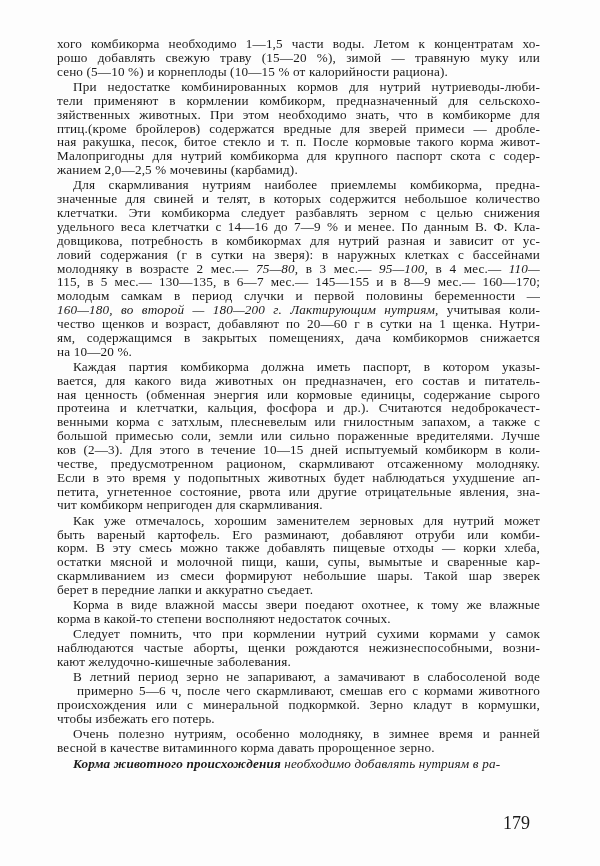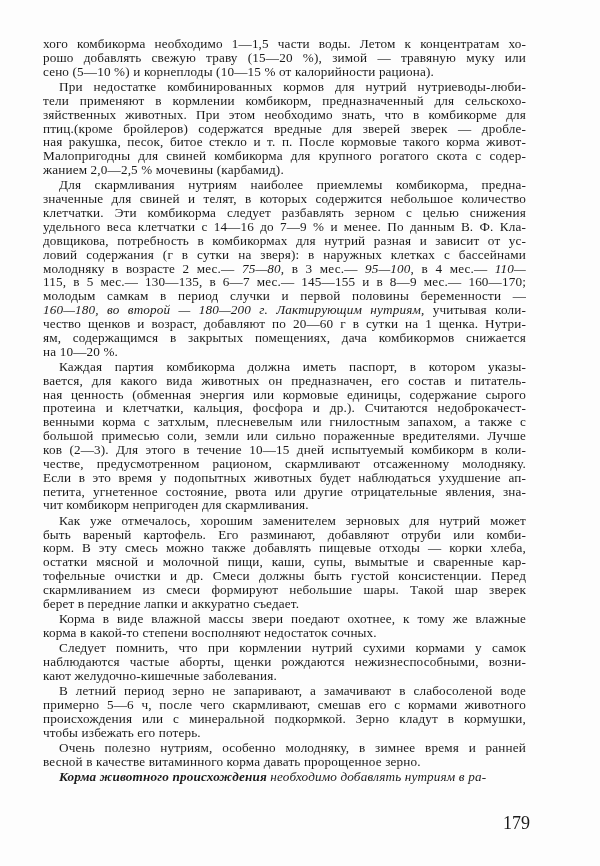--- a/index.html
+++ b/index.html
@@ -1,21 +1,21 @@
 <!DOCTYPE html>
 <html><head>
 <meta charset="utf-8">
 <style>
   html, body { margin: 0; padding: 0; }
   body {
     width: 600px; height: 866px; background: #fdfdfd; position: relative; overflow: hidden;
     font-family: "Liberation Serif", "DejaVu Serif", serif; color: #1a1a1a;
   }
   .page-text {
-    position: absolute; left: 43px; top: 37px; width: 483px;
+    position: absolute; left: 57px; top: 37px; width: 483px;
     font-size: 13.2px; line-height: 13.85px; text-align: justify;
     letter-spacing: 0.15px;
   }
   .para { margin: 0 0 1.5px 0; text-indent: 0; }
   .para.indent { text-indent: 16px; }
   .line { display: block; text-align: justify; text-align-last: justify; white-space: nowrap; }
   .line.last { text-align-last: left; }
   .it { font-style: italic; }
   .bi { font-style: italic; font-weight: bold; }
   .page-number {
@@ -28,23 +28,23 @@
 <div class="page-text" id="page-body">
     <div class="para">
       <span class="line" style="text-indent: 0px;"><span>хого комбикорма необходимо 1—1,5 части воды. Летом к концентратам хо-</span></span>
       <span class="line" style="text-indent: 0px;"><span>рошо добавлять свежую траву (15—20 %), зимой — травяную муку или</span></span>
       <span class="line last" style="text-indent: 0px;"><span>сено (5—10 %) и корнеплоды (10—15 % от калорийности рациона).</span></span>
     </div>
     <div class="para indent">
       <span class="line" style="text-indent: 16px;"><span>При недостатке комбинированных кормов для нутрий нутриеводы-люби-</span></span>
       <span class="line" style="text-indent: 0px;"><span>тели применяют в кормлении комбикорм, предназначенный для сельскохо-</span></span>
       <span class="line" style="text-indent: 0px; font-family: Liberation Serif, serif;"><span>зяйственных животных. При этом необходимо знать, что в комбикорме для</span></span>
-      <span class="line" style="text-indent: 0px;"><span>птиц.(кроме бройлеров) содержатся вредные для зверей зверек — дробле-</span></span>
+      <span class="line" style="text-indent: 0px;"><span>птиц.(кроме бройлеров) содержатся вредные для зверей примеси — дробле-</span></span>
       <span class="line" style="text-indent: 0px;"><span>ная ракушка, песок, битое стекло и т. п. После кормовые такого корма живот-</span></span>
-      <span class="line" style="text-indent: 0px;"><span>Малопригодны для свиней комбикорма для крупного рогатого скота с содер-</span></span>
+      <span class="line" style="text-indent: 0px;"><span>Малопригодны для нутрий комбикорма для крупного паспорт скота с содер-</span></span>
       <span class="line last" style="text-indent: 0px;"><span>жанием 2,0—2,5 % мочевины (карбамид).</span></span>
     </div>
     <div class="para indent">
       <span class="line" style="text-indent: 16px;"><span>Для скармливания нутриям наиболее приемлемы комбикорма, предна-</span></span>
       <span class="line" style="text-indent: 0px;"><span>значенные для свиней и телят, в которых содержится небольшое количество</span></span>
       <span class="line" style="text-indent: 0px;"><span>клетчатки. Эти комбикорма следует разбавлять зерном с целью снижения</span></span>
       <span class="line" style="text-indent: 0px;"><span>удельного веса клетчатки с 14—16 до 7—9 % и менее. По данным В. Ф. Кла-</span></span>
       <span class="line" style="text-indent: 0px;"><span>довщикова, потребность в комбикормах для нутрий разная и зависит от ус-</span></span>
       <span class="line" style="text-indent: 0px;"><span>ловий содержания (г в сутки на зверя): в наружных клетках с бассейнами</span></span>
       <span class="line" style="text-indent: 0px;"><span>молодняку в возрасте 2 мес.— </span><span class="it">75—80</span><span>, в 3 мес.— </span><span class="it">95—100</span><span>, в 4 мес.— </span><span class="it">110—</span></span>
@@ -66,36 +66,35 @@
       <span class="line" style="text-indent: 0px;"><span>честве, предусмотренном рационом, скармливают отсаженному молодняку.</span></span>
       <span class="line" style="text-indent: 0px;"><span>Если в это время у подопытных животных будет наблюдаться ухудшение ап-</span></span>
       <span class="line" style="text-indent: 0px;"><span>петита, угнетенное состояние, рвота или другие отрицательные явления, зна-</span></span>
       <span class="line last" style="text-indent: 0px;"><span>чит комбикорм непригоден для скармливания.</span></span>
     </div>
     <div class="para indent">
       <span class="line" style="text-indent: 16px;"><span>Как уже отмечалось, хорошим заменителем зерновых для нутрий может</span></span>
       <span class="line" style="text-indent: 0px;"><span>быть вареный картофель. Его разминают, добавляют отруби или комби-</span></span>
       <span class="line" style="text-indent: 0px;"><span>корм. В эту смесь можно также добавлять пищевые отходы — корки хлеба,</span></span>
       <span class="line" style="text-indent: 0px;"><span>остатки мясной и молочной пищи, каши, супы, вымытые и сваренные кар-</span></span>
-      <span class="line" style="text-indent: 0px;"><span>тофельные очистки и др. Смеси должны быть густой консистенции. Перед</span></span>
       <span class="line" style="text-indent: 0px;"><span>скармливанием из смеси формируют небольшие шары. Такой шар зверек</span></span>
       <span class="line last" style="text-indent: 0px;"><span>берет в передние лапки и аккуратно съедает.</span></span>
     </div>
     <div class="para indent">
       <span class="line" style="text-indent: 16px;"><span>Корма в виде влажной массы звери поедают охотнее, к тому же влажные</span></span>
       <span class="line last" style="text-indent: 0px;"><span>корма в какой-то степени восполняют недостаток сочных.</span></span>
     </div>
     <div class="para indent">
       <span class="line" style="text-indent: 16px;"><span>Следует помнить, что при кормлении нутрий сухими кормами у самок</span></span>
       <span class="line" style="text-indent: 0px;"><span>наблюдаются частые аборты, щенки рождаются нежизнеспособными, возни-</span></span>
       <span class="line last" style="text-indent: 0px;"><span>кают желудочно-кишечные заболевания.</span></span>
     </div>
     <div class="para indent">
       <span class="line" style="text-indent: 16px;"><span>В летний период зерно не запаривают, а замачивают в слабосоленой воде</span></span>
-      <span class="line" style="text-indent: 0px;"><span>примерно 5—6 ч, после чего скармливают, смешав его с кормами животного</span></span>
+      <span class="line" style="text-indent: 0px; margin-left: 20px;"><span>примерно 5—6 ч, после чего скармливают, смешав его с кормами животного</span></span>
       <span class="line" style="text-indent: 0px;"><span>происхождения или с минеральной подкормкой. Зерно кладут в кормушки,</span></span>
       <span class="line last" style="text-indent: 0px;"><span>чтобы избежать его потерь.</span></span>
     </div>
     <div class="para indent">
       <span class="line" style="text-indent: 16px;"><span>Очень полезно нутриям, особенно молодняку, в зимнее время и ранней</span></span>
       <span class="line last" style="text-indent: 0px;"><span>весной в качестве витаминного корма давать пророщенное зерно.</span></span>
     </div>
     <div class="para indent">
       <span class="line last" style="text-indent: 16px;"><span class="bi">Корма животного происхождения</span><span class="it"> необходимо добавлять нутриям в ра-</span></span>
     </div>

